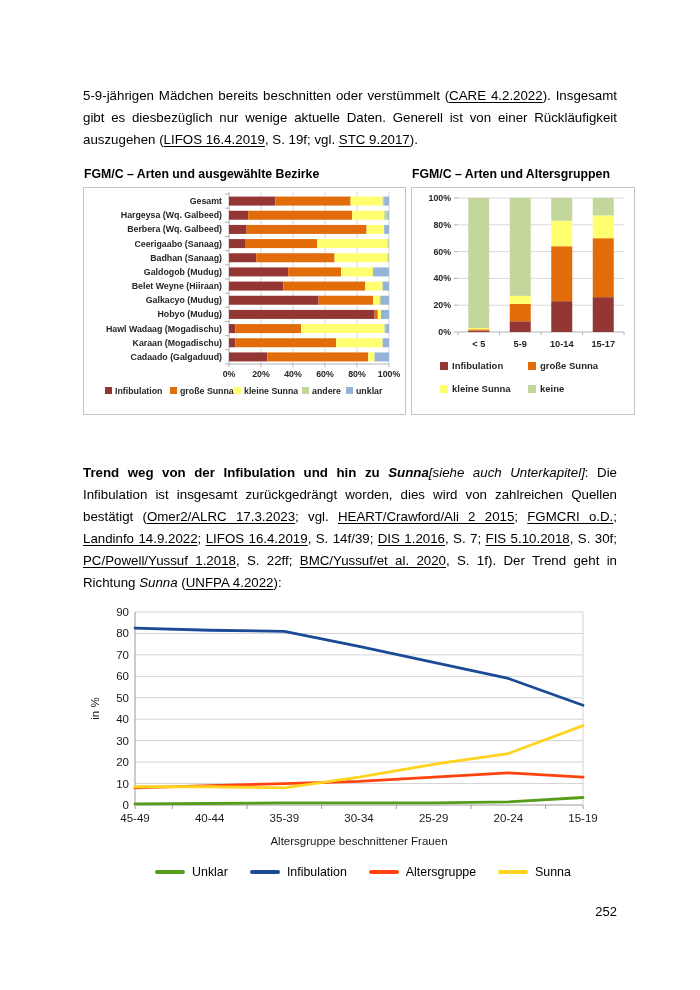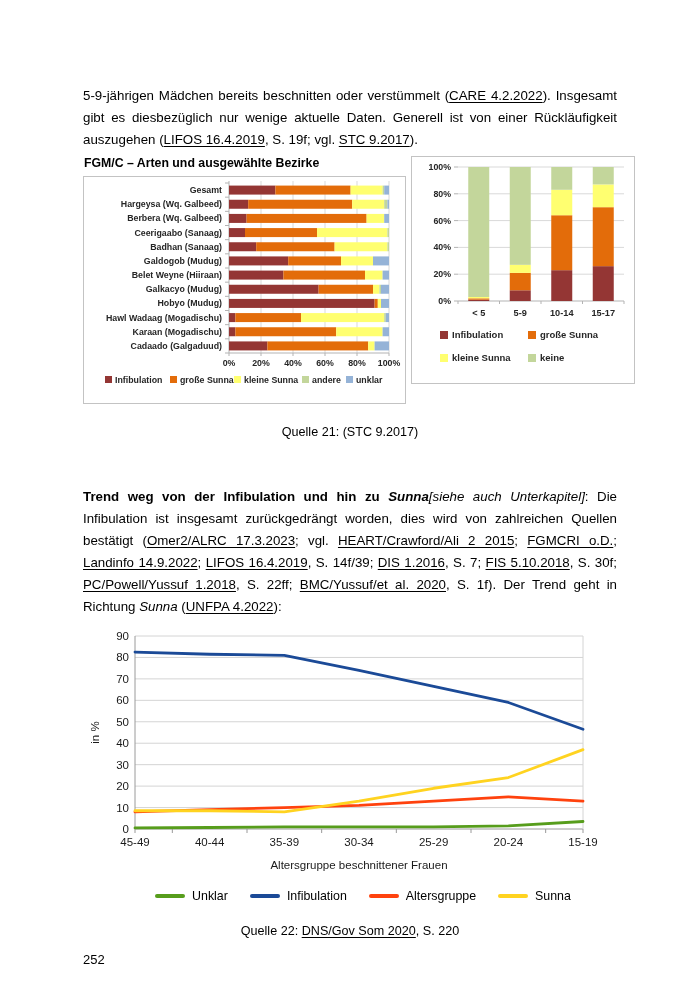--- a/index.html
+++ b/index.html
@@ -1,35 +1,35 @@
 <!DOCTYPE html>
 <html><head>
 <meta charset="utf-8">
 <style>
   html,body{margin:0;padding:0;background:#fff;}
   body{width:700px;height:990px;font-family:"Liberation Sans",sans-serif;color:#000;}
   .page{box-sizing:border-box;width:700px;height:990px;padding:85px 83px 0 83px;background:#fff;overflow:hidden;}
   p{margin:0;}
   .body-text{font-size:13.3px;line-height:22px;text-align:justify;}
   .cite{text-decoration:underline;text-underline-offset:2px;cursor:pointer;}
-  .charts-row{display:flex;gap:5px;margin-top:5px;width:548px;}
+  .charts-row{display:flex;gap:5px;margin-top:16px;width:548px;}
   .chart-block{display:flex;flex-direction:column;}
   .chart-title{font-size:12.3px;font-weight:bold;margin:0 0 3px 1px;height:17px;white-space:nowrap;}
   .chart-box{border:1px solid #c3c3c3;background:#fff;}
   .left-box{width:321px;height:226px;}
   .right-box{width:222px;height:226px;}
   .chart-box svg{display:block;}
   .caption{font-size:12.6px;text-align:center;margin-top:21px;}
   .para2{margin-top:47px;}
   .line-chart-wrap{margin-top:9px;width:560px;}
   .line-legend{display:flex;justify-content:center;align-items:center;gap:22px;margin-top:10px;font-size:12.4px;}
   .legend-item{display:flex;align-items:center;}
   .legend-item .sw{width:30px;height:3.5px;border-radius:2px;display:inline-block;margin-right:7px;}
   .caption.q22{margin-top:21px;}
-  .page-number{text-align:left;font-size:13px;margin-top:14px;}
+  .page-number{text-align:right;font-size:13px;margin-top:25px;}
 </style>
 </head>
 <body>
 
 <div class="page">
 
   <p class="body-text"><span>5-9-jährigen Mädchen bereits beschnitten oder verstümmelt (</span><span class="cite">CARE 4.2.2022</span><span>). Insgesamt gibt es diesbezüglich nur wenige aktuelle Daten. Generell ist von einer Rückläufigkeit auszugehen (</span><span class="cite">LIFOS 16.4.2019</span><span>, S. 19f; vgl. </span><span class="cite">STC 9.2017</span><span>).</span></p>
 
   <div class="charts-row">
     <div class="chart-block">
@@ -139,20 +139,21 @@
             <rect x="150" y="199" width="7" height="7" fill="#ffff70"></rect>
             <text x="160" y="206" fill="#262626" font-size="8.8" font-weight="bold" text-anchor="start" font-family="&quot;Liberation Sans&quot;, sans-serif">kleine Sunna</text>
             <rect x="218" y="199" width="7" height="7" fill="#c3d69b"></rect>
             <text x="228" y="206" fill="#262626" font-size="8.8" font-weight="bold" text-anchor="start" font-family="&quot;Liberation Sans&quot;, sans-serif">andere</text>
             <rect x="262" y="199" width="7" height="7" fill="#95b3d7"></rect>
             <text x="272" y="206" fill="#262626" font-size="8.8" font-weight="bold" text-anchor="start" font-family="&quot;Liberation Sans&quot;, sans-serif">unklar</text>
           </svg>
       </div>
     </div>
     <div class="chart-block">
+      <div class="chart-title">FGM/C – Arten und Altersgruppen</div>
       <div class="chart-box right-box">
         <svg id="chart1" width="220" height="224" viewBox="0 0 220 224">
             <line x1="46" y1="144" x2="212" y2="144" stroke="#b3b3b3"></line>
             <line x1="42" y1="144" x2="46" y2="144" stroke="#b3b3b3"></line>
             <text x="39" y="147" fill="#262626" font-size="8.8" font-weight="bold" text-anchor="end" font-family="&quot;Liberation Sans&quot;, sans-serif">0%</text>
             <line x1="46" y1="117.2" x2="212" y2="117.2" stroke="#d9d9d9"></line>
             <line x1="42" y1="117.2" x2="46" y2="117.2" stroke="#b3b3b3"></line>
             <text x="39" y="120.2" fill="#262626" font-size="8.8" font-weight="bold" text-anchor="end" font-family="&quot;Liberation Sans&quot;, sans-serif">20%</text>
             <line x1="46" y1="90.4" x2="212" y2="90.4" stroke="#d9d9d9"></line>
             <line x1="42" y1="90.4" x2="46" y2="90.4" stroke="#b3b3b3"></line>
@@ -197,21 +198,20 @@
             <text x="128" y="181" fill="#262626" font-size="9.5" font-weight="bold" text-anchor="start" font-family="&quot;Liberation Sans&quot;, sans-serif">große Sunna</text>
             <rect x="28" y="197" width="8" height="8" fill="#ffff70"></rect>
             <text x="40" y="204" fill="#262626" font-size="9.5" font-weight="bold" text-anchor="start" font-family="&quot;Liberation Sans&quot;, sans-serif">kleine Sunna</text>
             <rect x="116" y="197" width="8" height="8" fill="#c3d69b"></rect>
             <text x="128" y="204" fill="#262626" font-size="9.5" font-weight="bold" text-anchor="start" font-family="&quot;Liberation Sans&quot;, sans-serif">keine</text>
           </svg>
       </div>
     </div>
   </div>
 
-  <p class="caption"><span>Quelle 21: (STC 9.2017)</span></p>
 
   <p class="body-text para2"><span style="font-weight: bold;">Trend weg von der Infibulation und hin zu </span><span style="font-weight: bold; font-style: italic;">Sunna</span><span style="font-style: italic;">[siehe auch Unterkapitel]</span><span>: Die Infibulation ist insgesamt zurückgedrängt worden, dies wird von zahlreichen Quellen bestätigt (</span><span class="cite">Omer2/ALRC 17.3.2023</span><span>; vgl. </span><span class="cite">HEART/Crawford/Ali 2 2015</span><span>; </span><span class="cite">FGMCRI o.D.</span><span>; </span><span class="cite">Landinfo 14.9.2022</span><span>; </span><span class="cite">LIFOS 16.4.2019</span><span>, S. 14f/39; </span><span class="cite">DIS 1.2016</span><span>, S. 7; </span><span class="cite">FIS 5.10.2018</span><span>, S. 30f; </span><span class="cite">PC/Powell/Yussuf 1.2018</span><span>, S. 22ff; </span><span class="cite">BMC/Yussuf/et al. 2020</span><span>, S. 1f). Der Trend geht in Richtung </span><span style="font-style: italic;">Sunna</span><span> (</span><span class="cite">UNFPA 4.2022</span><span>):</span></p>
 
   <div class="line-chart-wrap">
     <svg id="chart2" width="560" height="248" viewBox="0 0 560 248">
         <line x1="52" y1="202" x2="500" y2="202" stroke="#9a9a9a"></line>
         <text x="46" y="206" fill="#1a1a1a" font-size="11.5" font-weight="normal" text-anchor="end" font-family="&quot;Liberation Sans&quot;, sans-serif">0</text>
         <line x1="52" y1="180.55555555555554" x2="500" y2="180.55555555555554" stroke="#d4d4d4"></line>
         <text x="46" y="184.55555555555554" fill="#1a1a1a" font-size="11.5" font-weight="normal" text-anchor="end" font-family="&quot;Liberation Sans&quot;, sans-serif">10</text>
         <line x1="52" y1="159.11111111111111" x2="500" y2="159.11111111111111" stroke="#d4d4d4"></line>
@@ -267,17 +267,16 @@
           <span class="sw" style="background: rgb(255, 66, 14);"></span>
           <span>Altersgruppe</span>
         </div>
         <div class="legend-item">
           <span class="sw" style="background: rgb(255, 211, 32);"></span>
           <span>Sunna</span>
         </div>
       </div>
   </div>
 
-  <p class="caption q22"><span>Quelle 22: </span><span class="cite">DNS/Gov Som 2020</span><span>, S. 220</span></p>
 
   <p class="page-number">252</p>
 
 </div>
 
 </body></html>

